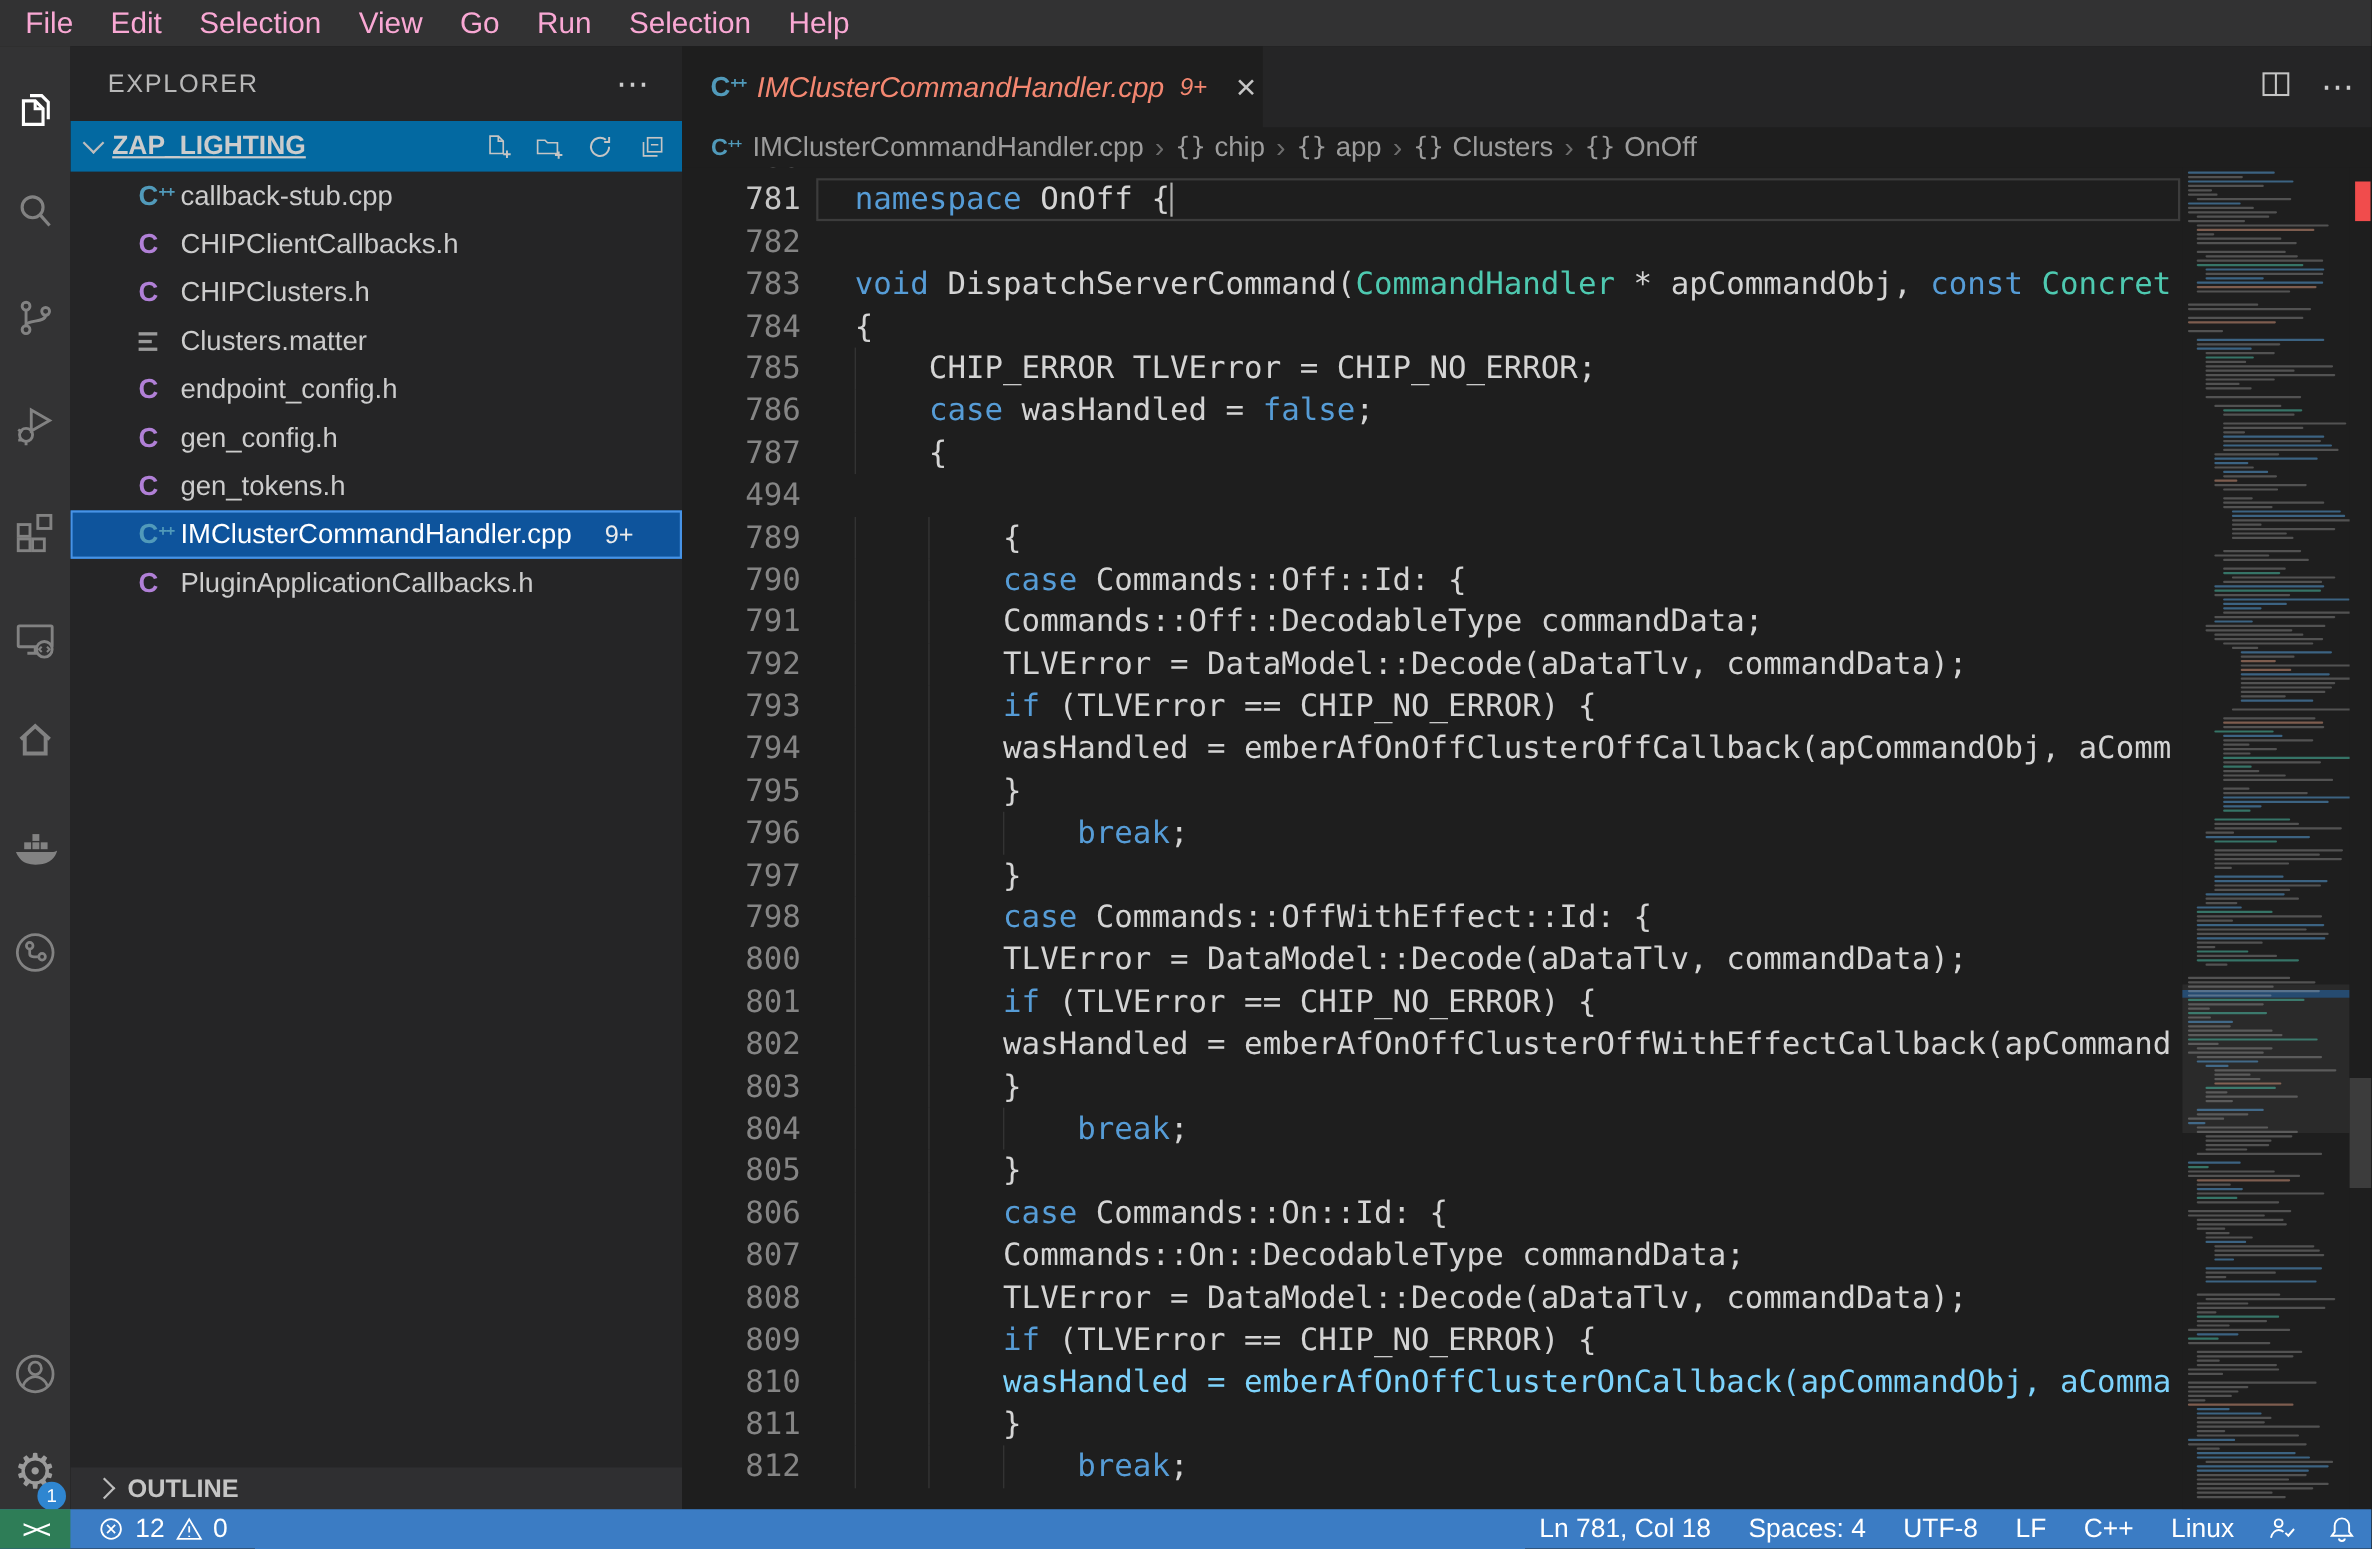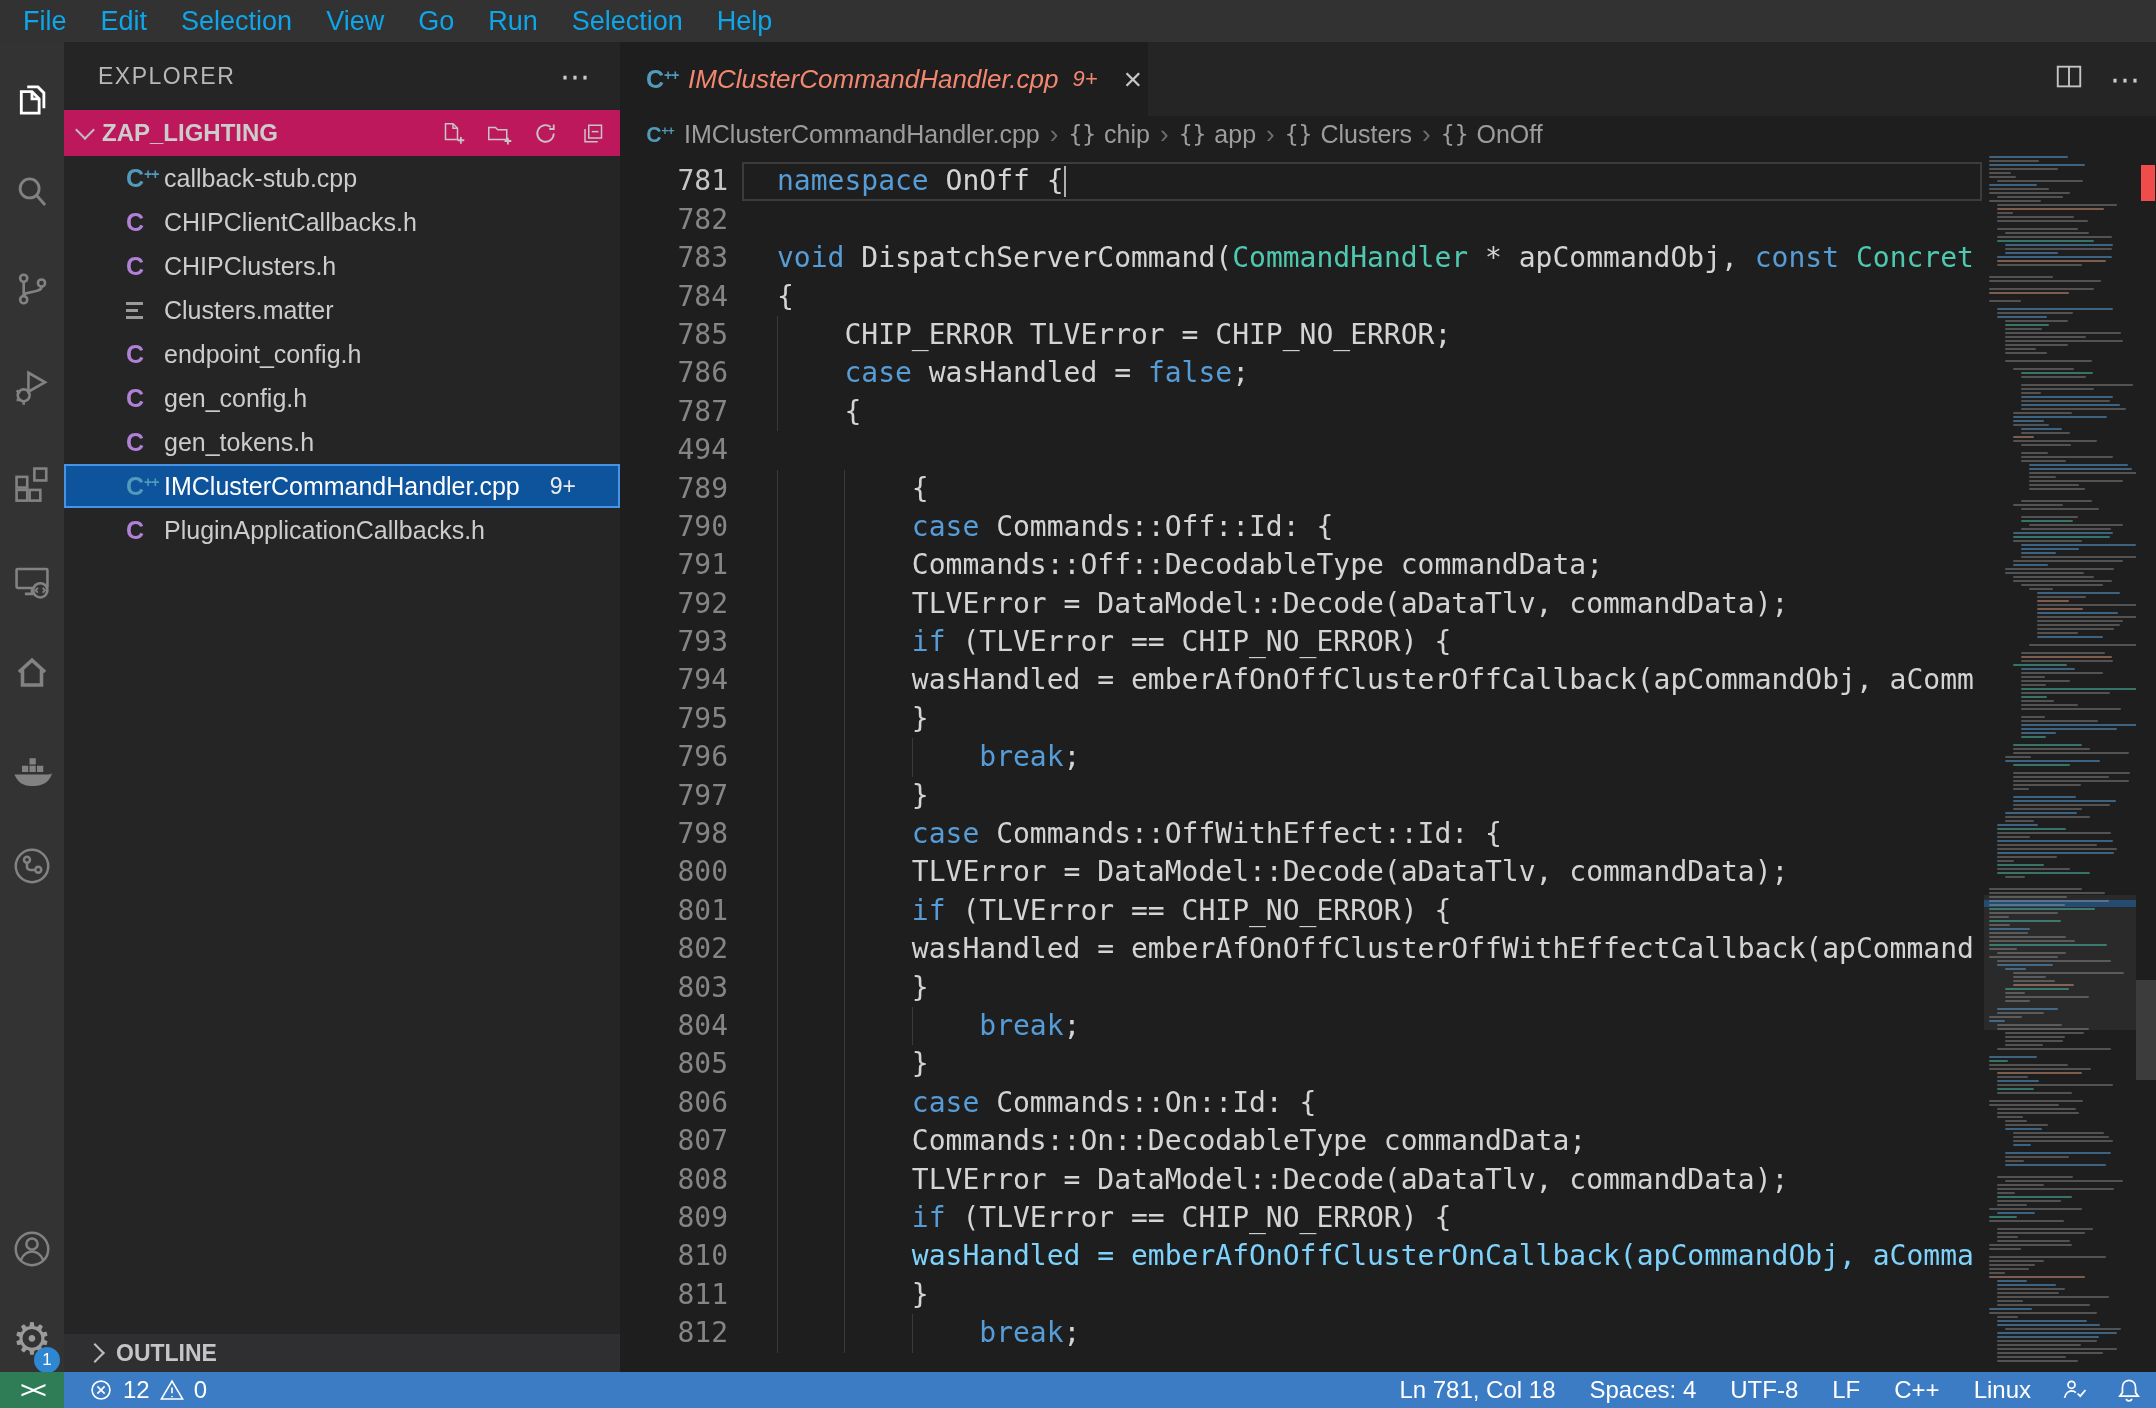--- a/index.html
+++ b/index.html
@@ -2,36 +2,36 @@
 <html style="--statusbar: #3b7cc4; --remote: #2e7d57; --accent-badge: #2f86d1; --selection-bg: #0e549c; --selection-border: #4793e6; --tab-modified: #f48771;"><head>
 <meta charset="utf-8">
 <style>
   html,body{margin:0;padding:0;background:#1e1e1e;}
   #app{position:relative;width:2156px;height:1408px;overflow:hidden;
        font-family:"Liberation Sans",sans-serif;color:#cccccc;
        -webkit-font-smoothing:antialiased;}
   
   .menubar{position:absolute;left:0;top:0;width:2156px;height:42px;background:#323233;
            display:flex;align-items:center;padding-left:6px;box-sizing:border-box;}
-  .menu-item{padding:0 17px;font-size:27px;color:#0ea5e9;line-height:42px;}
+  .menu-item{padding:0 17px;font-size:27px;color:#f9a8d4;line-height:42px;}
   
   .activitybar{position:absolute;left:0;top:42px;width:64px;height:1330px;background:#333334;}
   .ai{position:absolute;left:0;width:64px;height:72px;display:flex;align-items:center;justify-content:center;color:#828282;}
   .ai.active{color:#ffffff;}
   .ai svg{display:block;}
   .gear-glyph{font-size:44px;line-height:44px;color:#9b9b9b;font-family:"DejaVu Sans",sans-serif;}
   .settings-badge{position:absolute;right:4px;bottom:2px;width:26px;height:26px;border-radius:13px;
       background:var(--accent-badge);color:#fff;font-size:17px;display:flex;align-items:center;justify-content:center;}
   
   .sidebar{position:absolute;left:64px;top:42px;width:556px;height:1330px;background:#252526;overflow:hidden;}
   .sidebar-header{height:68px;display:flex;align-items:center;justify-content:space-between;
       padding:0 28px 0 34px;}
   .sidebar-title{font-size:23px;letter-spacing:1.5px;color:#b8b8b8;}
   .more-dots{font-size:30px;color:#cccccc;letter-spacing:2px;}
-  .section-header{height:46px;background:#be185d;display:flex;align-items:center;padding:0 14px 0 14px;}
+  .section-header{height:46px;background:#0369a1;display:flex;align-items:center;padding:0 14px 0 14px;text-decoration:underline;}
   .section-label{font-size:24px;font-weight:bold;color:#cccccc;margin-left:10px;flex:1;}
   .chev{width:12px;height:12px;border-right:2px solid #bdbdbd;border-bottom:2px solid #bdbdbd;display:inline-block;}
   .chev.down{transform:rotate(45deg);margin-top:-6px;}
   .chev.right{transform:rotate(-45deg);}
   .section-actions{display:flex;align-items:center;gap:20px;color:#c5c5c5;}
   .section-actions svg{display:block;}
   .file-list{position:relative;}
   .file-row{height:44px;display:flex;align-items:center;padding-left:62px;box-sizing:border-box;}
   .file-row.selected{background:var(--selection-bg);border:2px solid var(--selection-border);padding-left:60px;}
   .ficon{width:30px;flex:none;display:inline-flex;align-items:flex-start;font-family:"Liberation Sans",sans-serif;}

